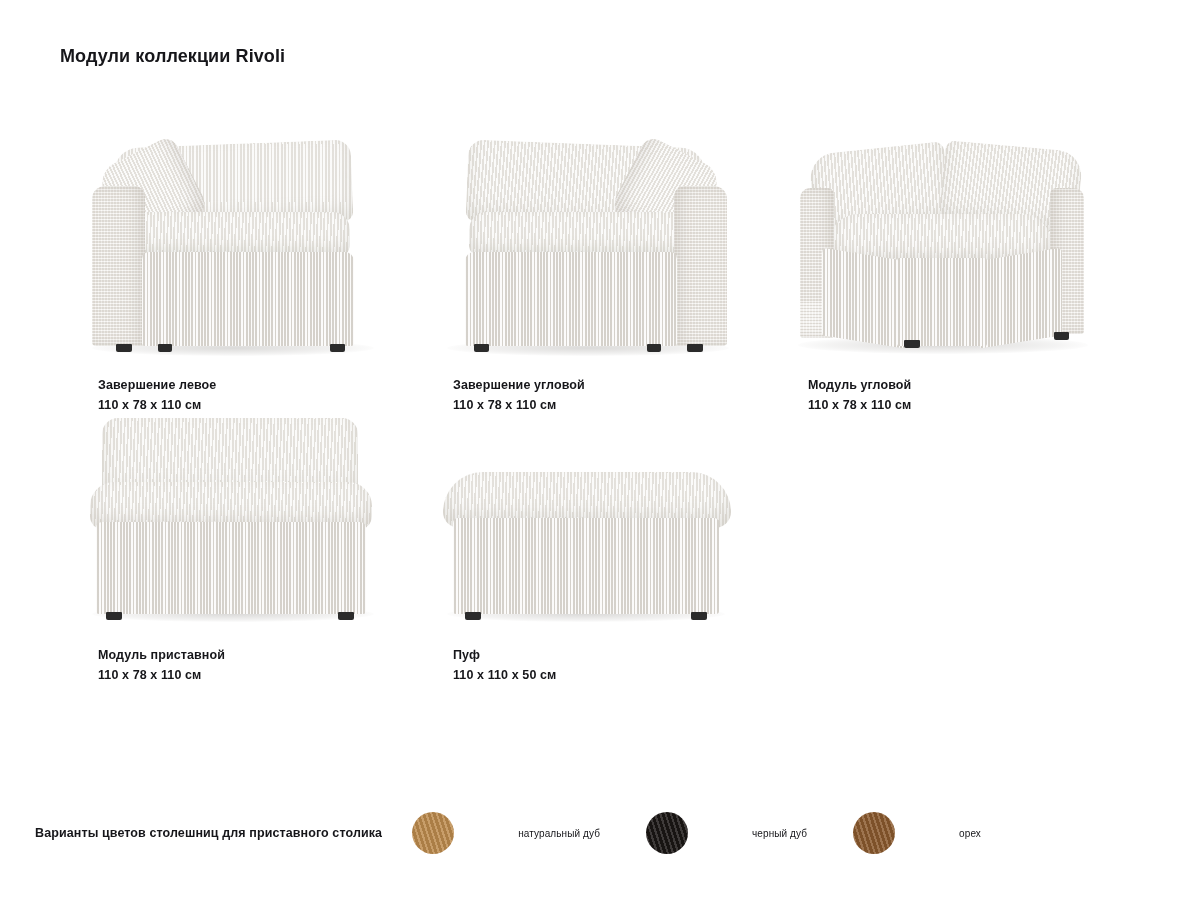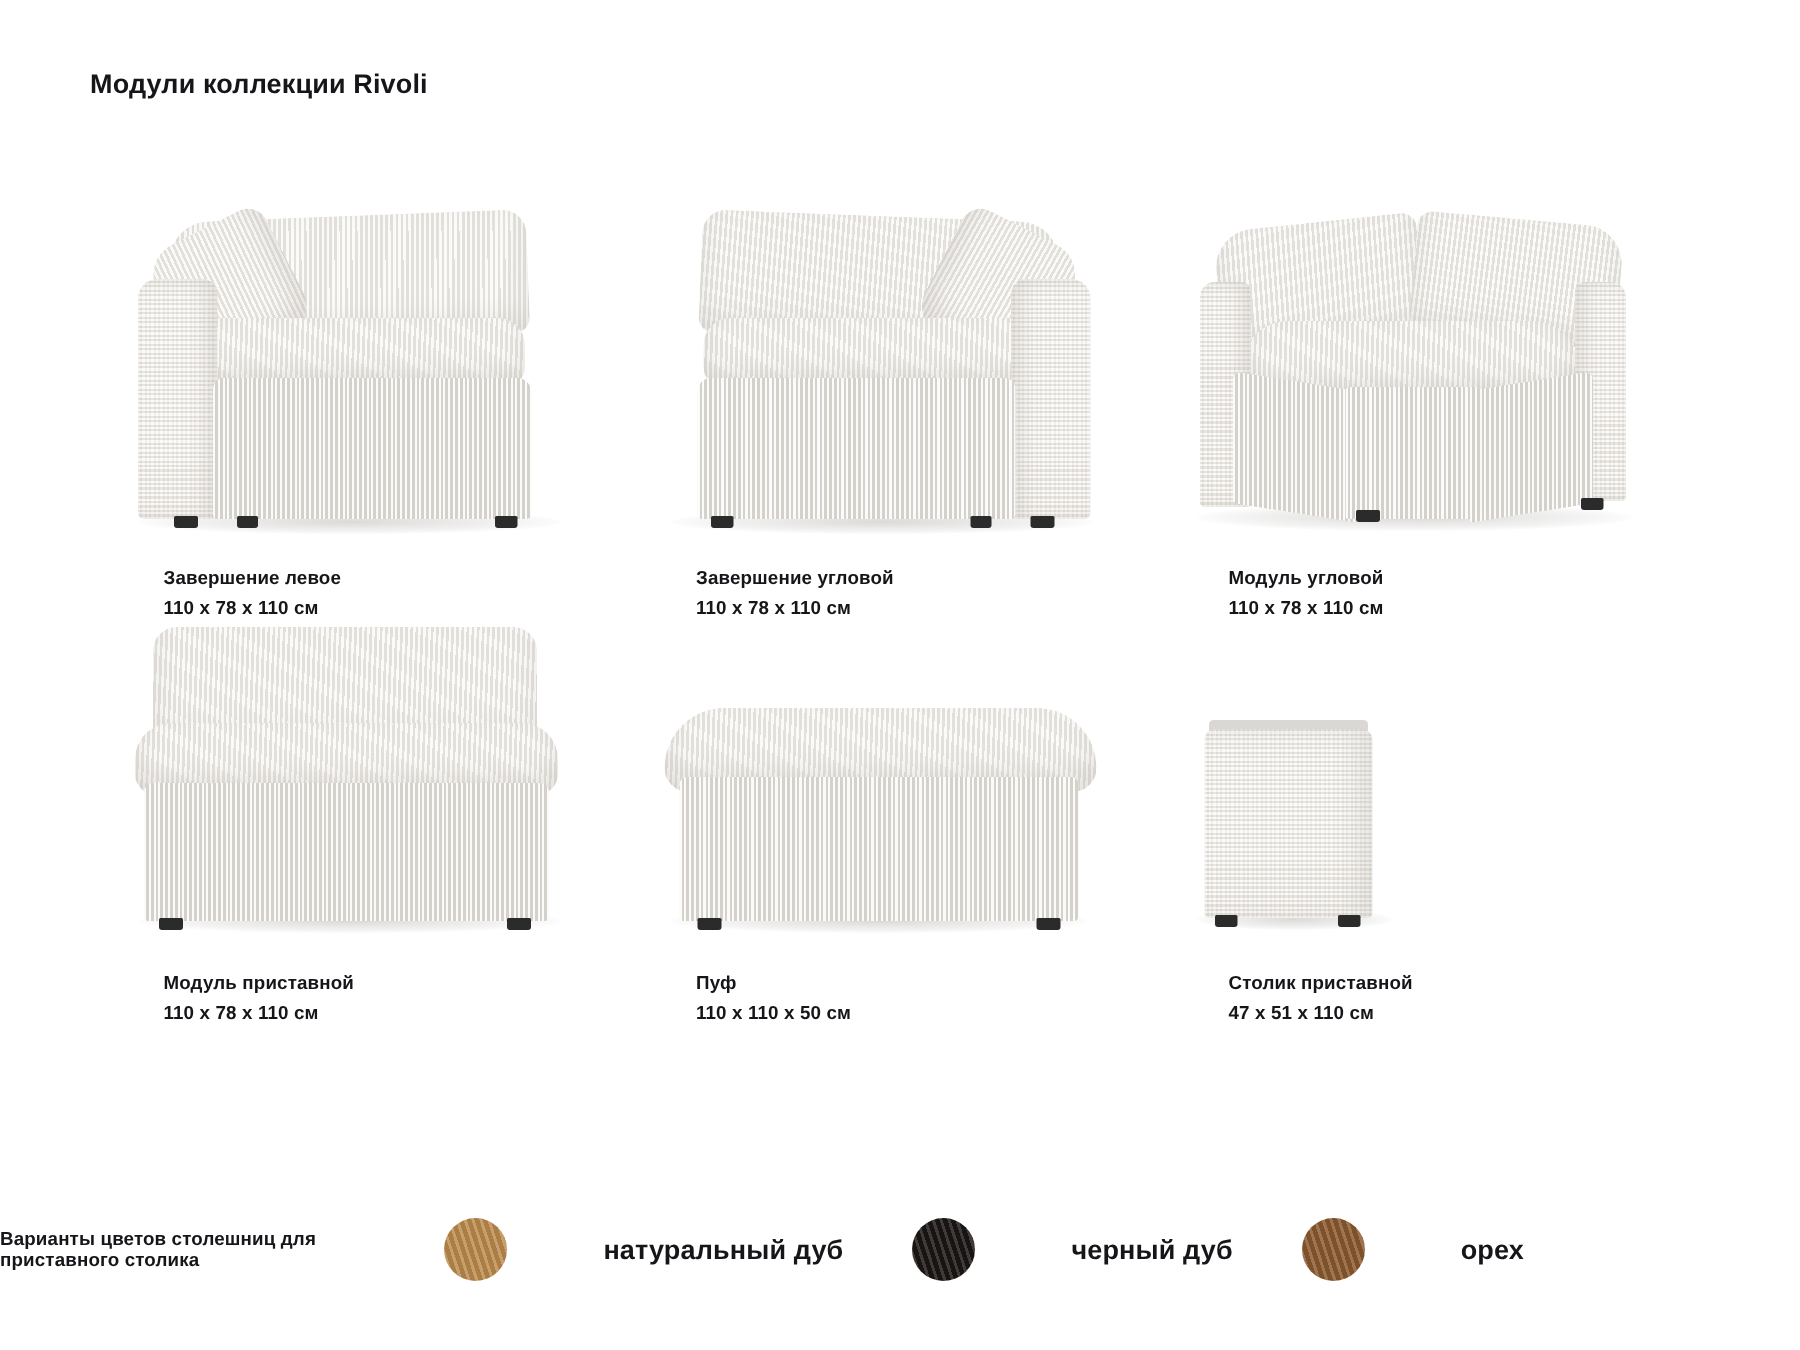--- a/index.html
+++ b/index.html
@@ -42,21 +42,21 @@
     position: relative;
   }
   .figure {
     position: relative;
     width: 300px;
     height: 225px;
     margin-left: 22px;
   }
   .caption {
     position: absolute;
-    left: 49px;
+    left: 38px;
     top: 236px;
     line-height: 1.45;
   }
   .caption .name {
     font-size: 12.5px;
     font-weight: bold;
     color: #16161a;
     letter-spacing: .1px;
   }
   .caption .dims {
@@ -143,22 +143,22 @@
   }
   .swatch-group:last-child { margin-right: 0; }
   .swatch {
     width: 42px;
     height: 42px;
     border-radius: 50%;
     margin-right: 16px;
     flex: none;
   }
   .swatch-name {
-    font-size: 18px;
-    font-weight: bold;
+    font-size: 10px;
+    font-weight: normal;
     color: #16161a;
     letter-spacing: .1px;
     white-space: nowrap;
     padding-left: 48px;
   }
   .wood-grain {
     background-image:
       repeating-linear-gradient(72deg,
         rgba(255,255,255,.16) 0px,
         rgba(255,255,255,.16) 2px,
@@ -276,36 +276,20 @@
 
       <div class="foot" style="left:28px;top:202px;width:16px;"></div>
       <div class="foot" style="left:254px;top:202px;width:16px;"></div>
     </div>
     <div class="caption">
       <div class="name">Пуф</div>
       <div class="dims">110 x 110 x 50 см</div>
     </div>
   </div>
 
-  <div class="cell">
-    <div class="figure">
-      <div class="shadow" style="left:6px;top:196px;width:130px;height:14px;"></div>
-
-      <div class="part" style="left:14px;top:70px;width:106px;height:8px;background:#d9d8d5;border-radius:3px 3px 0 0;"></div>
-
-      <div class="part linen" style="left:11px;top:76px;width:112px;height:126px;border-radius:7px 7px 3px 3px;box-shadow:inset -10px 0 16px rgba(190,185,176,.3);"></div>
-
-      <div class="foot" style="left:18px;top:200px;width:15px;"></div>
-      <div class="foot" style="left:100px;top:200px;width:15px;"></div>
-    </div>
-    <div class="caption">
-      <div class="name">Столик приставной</div>
-      <div class="dims">47 x 51 x 110 см</div>
-    </div>
-  </div>
 
 </div>
 
 <div class="legend">
   <div class="legend-label">Варианты цветов столешниц для приставного столика</div>
 
   <div class="swatch-group">
     <div class="swatch wood-grain" style="background-color:#BE8C4E;"></div>
     <div class="swatch-name">натуральный дуб</div>
   </div>

